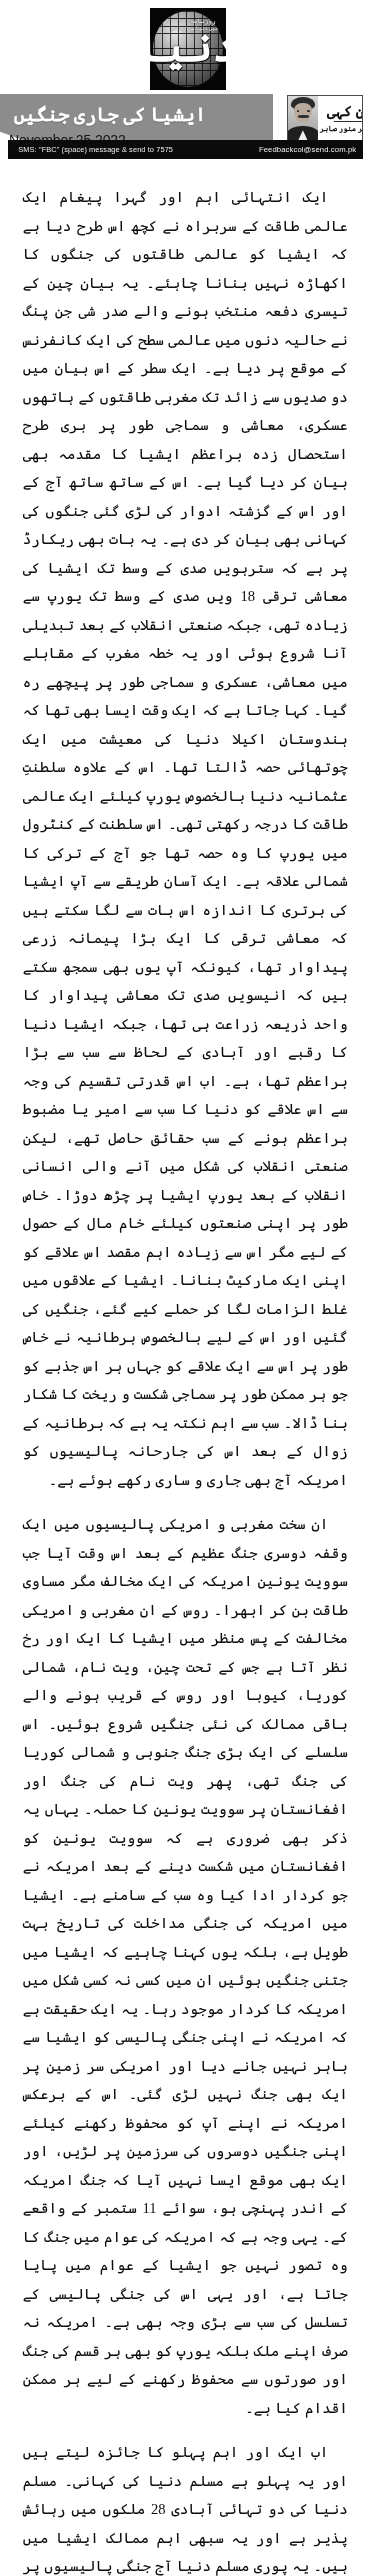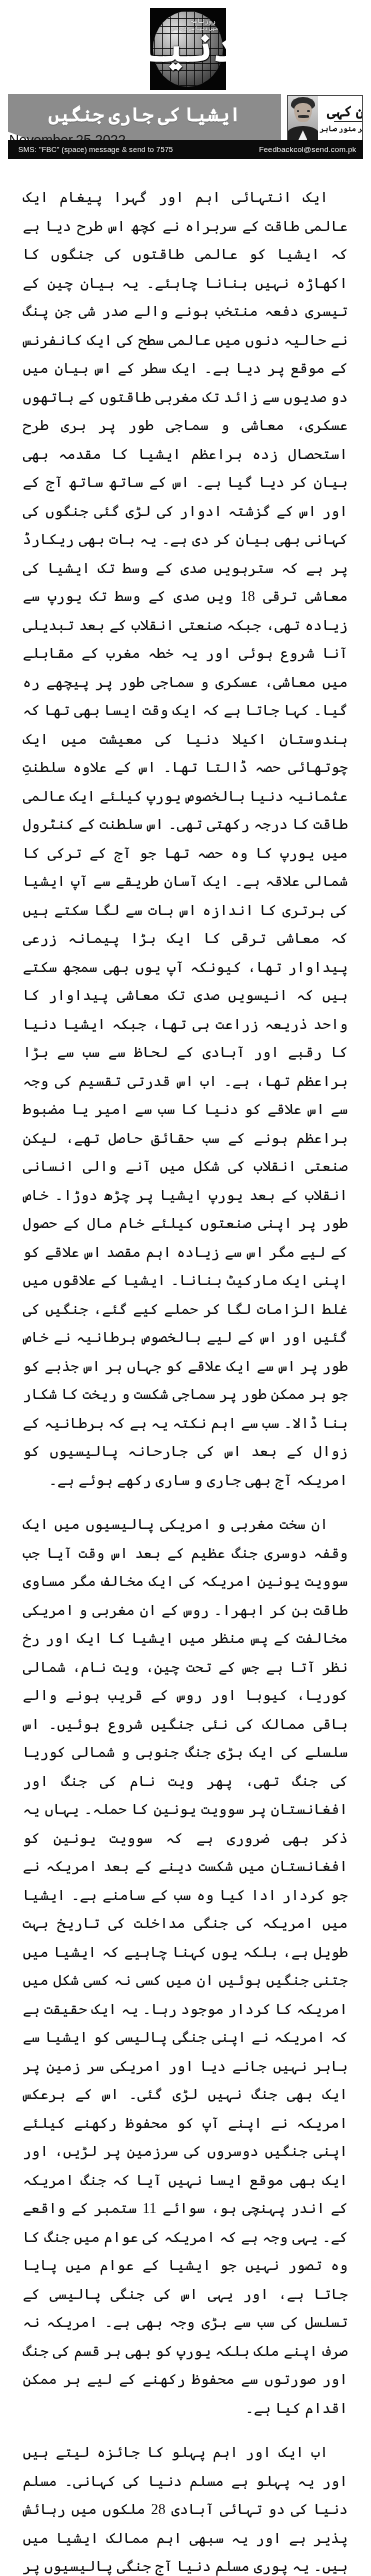--- a/index.html
+++ b/index.html
@@ -90,29 +90,29 @@
     font-family: "Liberation Serif", "DejaVu Serif", serif;
     font-size: 5.1px;
     text-shadow: 0 0 1.1px #000;
     white-space: nowrap;
   }
 
   
   .headline-banner {
     position: absolute;
     top: 94px;
-    left: 8px;
+    left: 0;
     width: 273px;
     height: 46px;
     background: #8c8c8c;
     -webkit-clip-path: polygon(0 0, 100% 0, 100% 100%, 23px 100%, 0 82%);
     clip-path: polygon(0 0, 100% 0, 100% 100%, 23px 100%, 0 82%);
     display: flex;
     align-items: center;
-    justify-content: center;
+    justify-content: flex-end;
     box-sizing: border-box;
     padding: 0 13.7px 4.6px 13.7px;
   }
   .headline-text {
     color: #ffffff;
     font-family: "Liberation Serif", "DejaVu Serif", serif;
     font-size: 19px;
     font-weight: 700;
     line-height: 1.25;
     white-space: nowrap;

